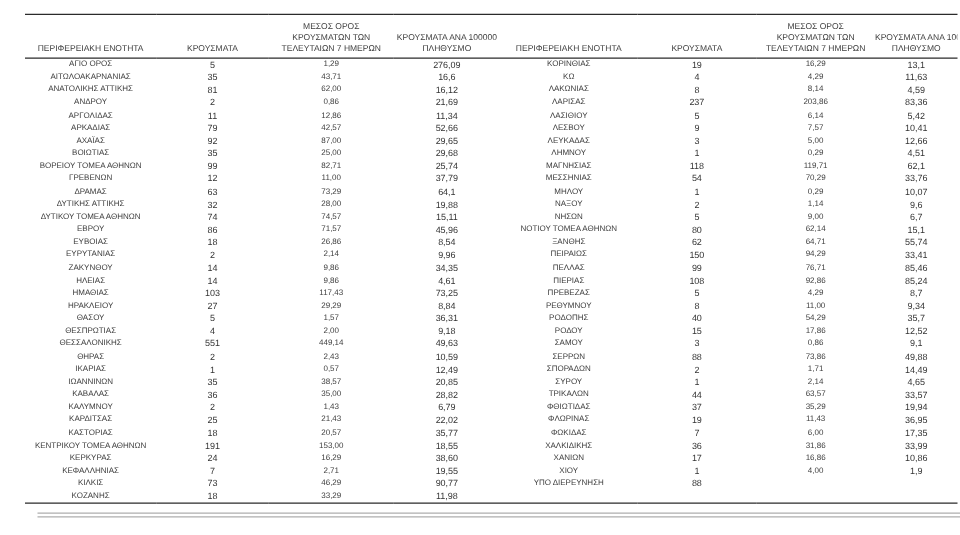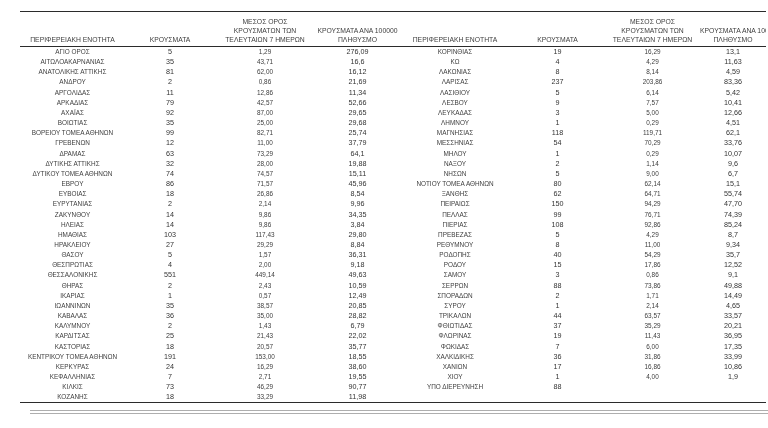--- a/index.html
+++ b/index.html
@@ -251,47 +251,47 @@
           <td class="c-num">55,74</td>
         </tr>
         <tr>
           <td class="c-region">ΕΥΡΥΤΑΝΙΑΣ</td>
           <td class="c-num">2</td>
           <td class="c-avg">2,14</td>
           <td class="c-num">9,96</td>
           <td class="c-region">ΠΕΙΡΑΙΩΣ</td>
           <td class="c-num">150</td>
           <td class="c-avg">94,29</td>
-          <td class="c-num">47,70</td>
+          <td class="c-num">33,41</td>
         </tr>
         <tr>
           <td class="c-region">ΖΑΚΥΝΘΟΥ</td>
           <td class="c-num">14</td>
           <td class="c-avg">9,86</td>
           <td class="c-num">34,35</td>
           <td class="c-region">ΠΕΛΛΑΣ</td>
           <td class="c-num">99</td>
           <td class="c-avg">76,71</td>
-          <td class="c-num">74,39</td>
+          <td class="c-num">85,46</td>
         </tr>
         <tr>
           <td class="c-region">ΗΛΕΙΑΣ</td>
           <td class="c-num">14</td>
           <td class="c-avg">9,86</td>
-          <td class="c-num">3,84</td>
+          <td class="c-num">4,61</td>
           <td class="c-region">ΠΙΕΡΙΑΣ</td>
           <td class="c-num">108</td>
           <td class="c-avg">92,86</td>
           <td class="c-num">85,24</td>
         </tr>
         <tr>
           <td class="c-region">ΗΜΑΘΙΑΣ</td>
           <td class="c-num">103</td>
           <td class="c-avg">117,43</td>
-          <td class="c-num">29,80</td>
+          <td class="c-num">73,25</td>
           <td class="c-region">ΠΡΕΒΕΖΑΣ</td>
           <td class="c-num">5</td>
           <td class="c-avg">4,29</td>
           <td class="c-num">8,7</td>
         </tr>
         <tr>
           <td class="c-region">ΗΡΑΚΛΕΙΟΥ</td>
           <td class="c-num">27</td>
           <td class="c-avg">29,29</td>
           <td class="c-num">8,84</td>
@@ -371,21 +371,21 @@
           <td class="c-num">33,57</td>
         </tr>
         <tr>
           <td class="c-region">ΚΑΛΥΜΝΟΥ</td>
           <td class="c-num">2</td>
           <td class="c-avg">1,43</td>
           <td class="c-num">6,79</td>
           <td class="c-region">ΦΘΙΩΤΙΔΑΣ</td>
           <td class="c-num">37</td>
           <td class="c-avg">35,29</td>
-          <td class="c-num">20,21</td>
+          <td class="c-num">19,94</td>
         </tr>
         <tr>
           <td class="c-region">ΚΑΡΔΙΤΣΑΣ</td>
           <td class="c-num">25</td>
           <td class="c-avg">21,43</td>
           <td class="c-num">22,02</td>
           <td class="c-region">ΦΛΩΡΙΝΑΣ</td>
           <td class="c-num">19</td>
           <td class="c-avg">11,43</td>
           <td class="c-num">36,95</td>

